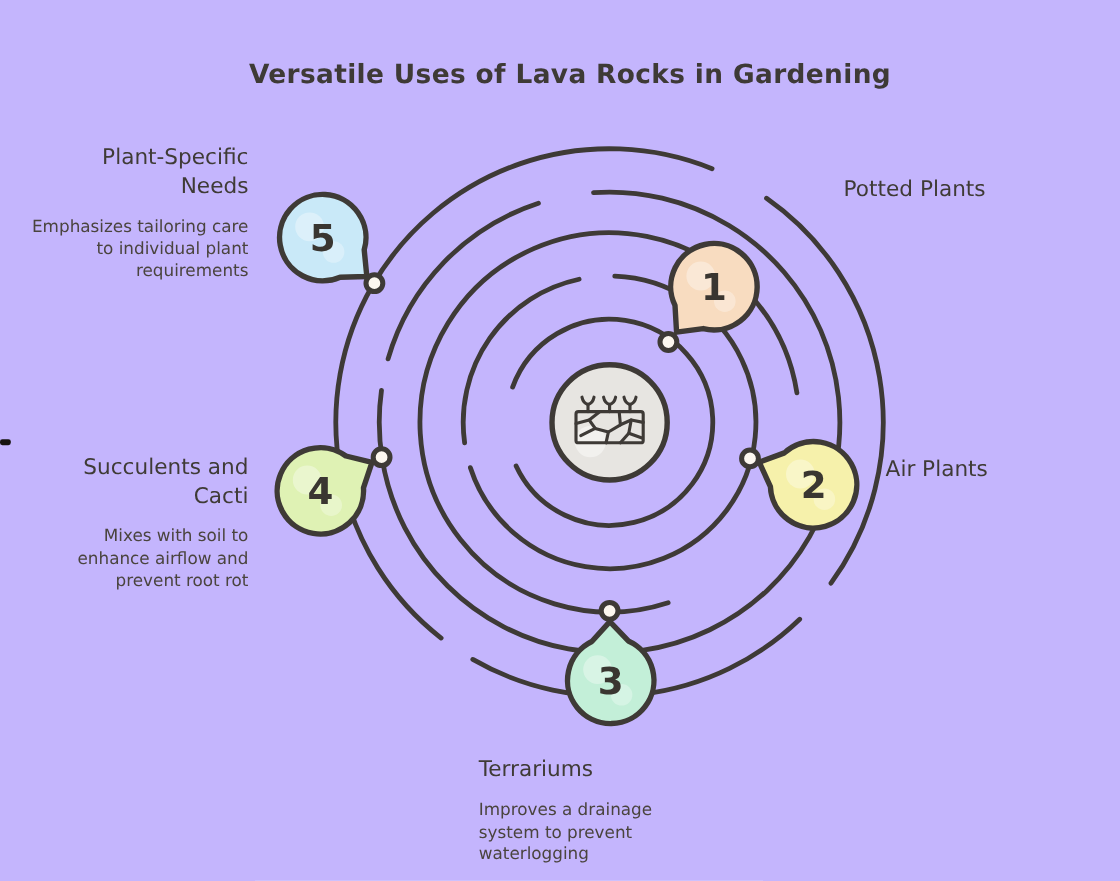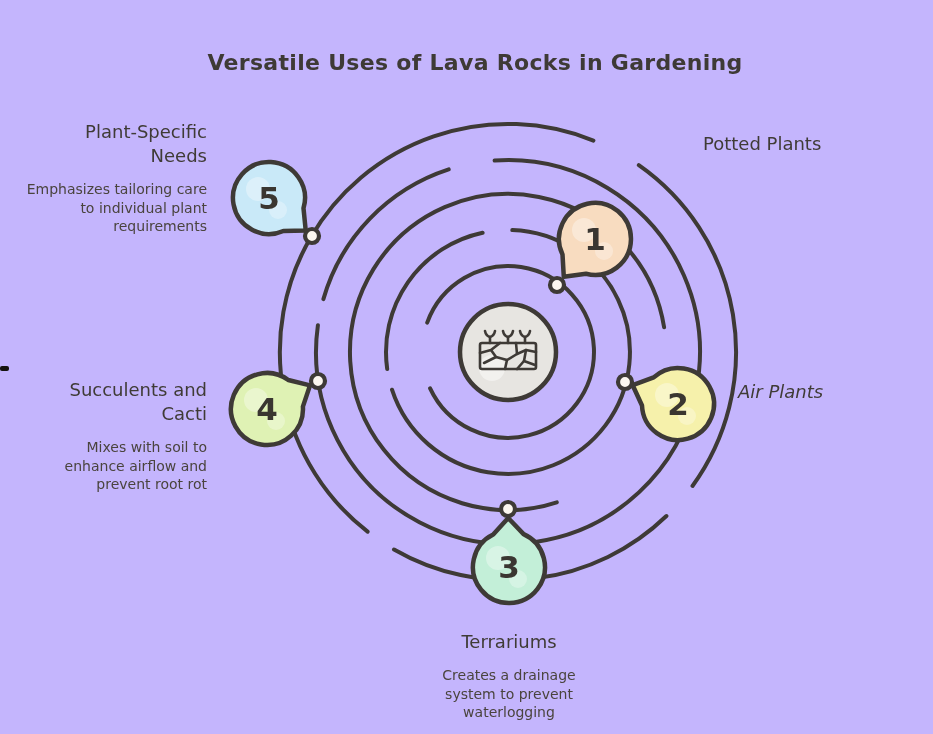--- a/index.html
+++ b/index.html
@@ -37,23 +37,23 @@
     white-space:pre-line;
     color:#3F3B36;
   }
   .label-desc{
     margin-top:12px;
     font-size:14px;
     line-height:18.5px;
     white-space:pre-line;
     color:#4A443E;
   }
-  .l1{left:703px;top:132px;width:210px;text-align:left;}
-  .l2{left:738px;top:380px;width:190px;text-align:left;font-style:italic;}
-  .l3{left:399px;top:630px;width:220px;text-align:center;}
+  .l1{left:703px;top:146px;width:210px;text-align:left;}
+  .l2{left:738px;top:380px;width:190px;text-align:left;}
+  .l3{left:399px;top:630px;width:220px;}
   .l4{right:726px;top:378px;width:240px;text-align:right;}
   .l5{right:726px;top:120px;width:240px;text-align:right;}
   .edge-dash{
     position:absolute;left:0;top:366px;width:9px;height:5px;
     background:#16130F;border-radius:2px;
   }
 </style>
 </head>
 <body>
 
@@ -122,21 +122,21 @@
   <div class="label l1">
     <div class="label-title">Potted Plants</div>
   </div>
 
   <div class="label l2">
     <div class="label-title">Air Plants</div>
   </div>
 
   <div class="label l3">
     <div class="label-title">Terrariums</div>
-    <div class="label-desc">Creates a drainage
+    <div class="label-desc">Improves a drainage
 system to prevent
 waterlogging</div>
   </div>
 
   <div class="label l4">
     <div class="label-title">Succulents and
 Cacti</div>
     <div class="label-desc">Mixes with soil to
 enhance airflow and
 prevent root rot</div>

